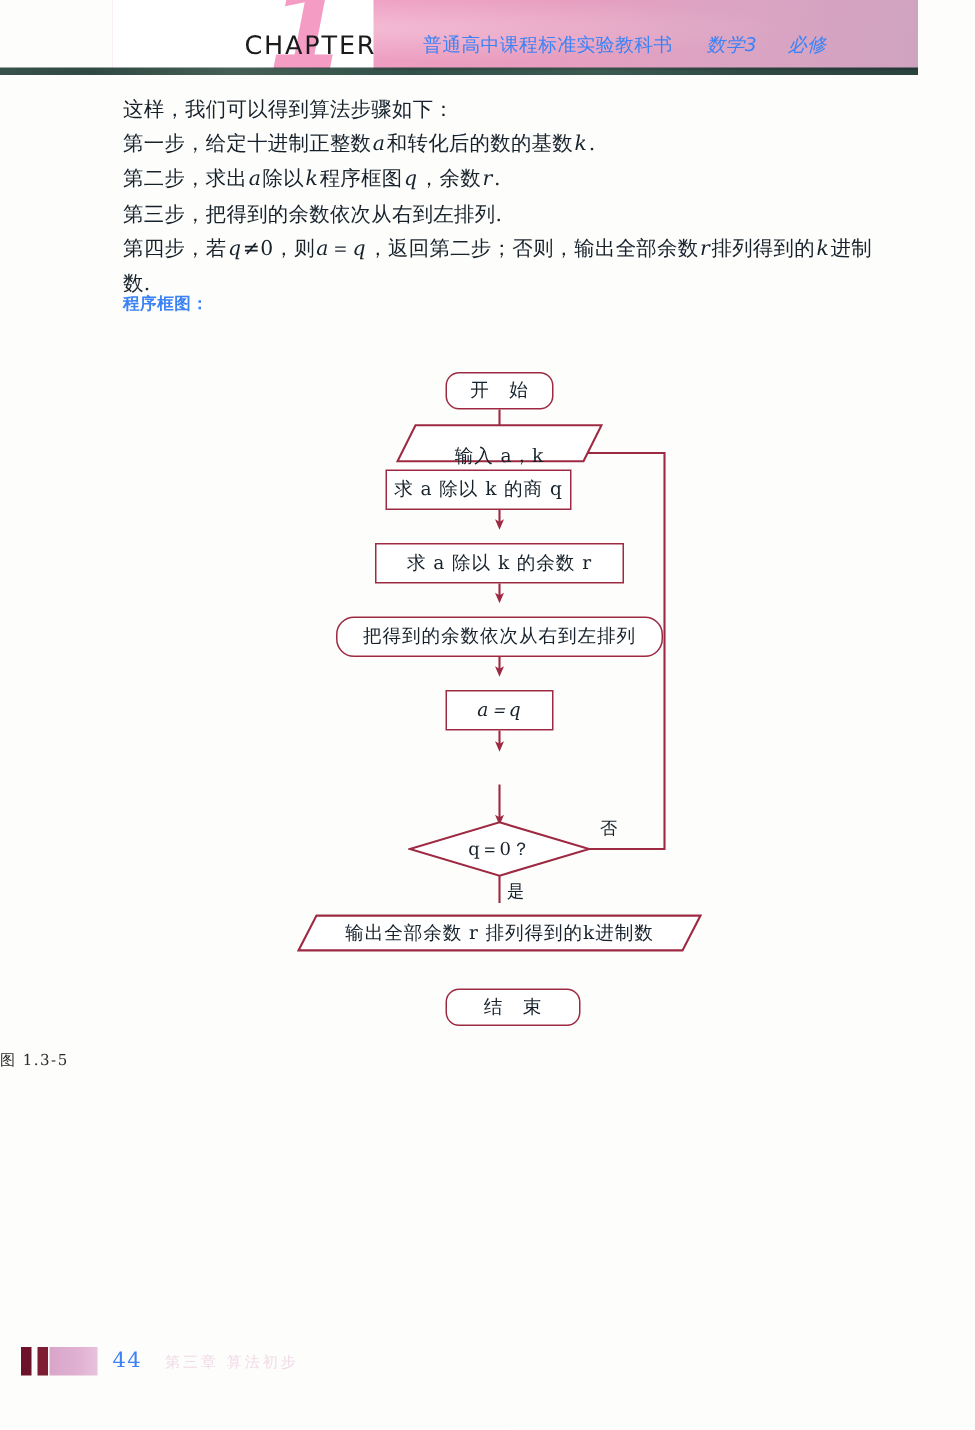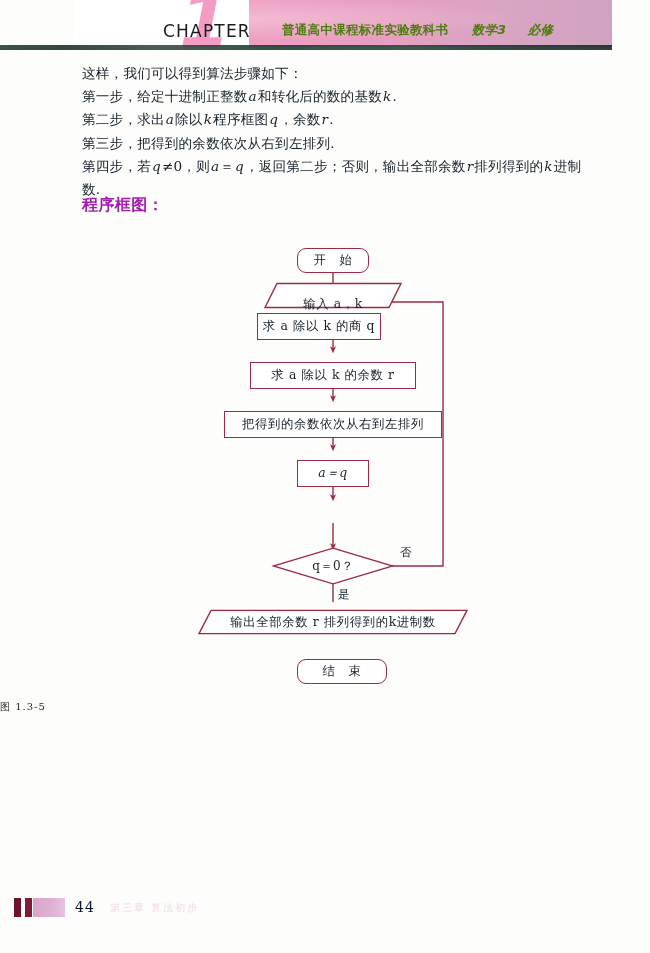--- a/index.html
+++ b/index.html
@@ -67,22 +67,22 @@
     font-weight: 400;
     letter-spacing: 1.2px;
     color: #1b1b1b;
   }
   .hdr-title {
     position: absolute;
     left: 207px;
     top: 22px;
     font-family: "DejaVu Sans", "Liberation Sans", sans-serif;
     font-size: 12.5px;
-    font-weight: 700;
-    color: #4d7c0f;
+    font-weight: 400;
+    color: #3b82f6;
     white-space: nowrap;
     letter-spacing: 0.3px;
   }
   .hdr-title .em {
     font-style: italic;
   }
   
   .hdr-rule {
     position: absolute;
     left: 0;
@@ -115,23 +115,23 @@
   }
   .mi {
     font-family: "DejaVu Serif", "Liberation Serif", serif;
     font-style: italic;
     padding: 0 1px;
   }
   .label-prog {
     position: absolute;
     left: 82px;
     top: 195px;
-    font-size: 16px;
+    font-size: 11px;
     font-weight: 700;
-    color: #a21caf;
+    color: #3b82f6;
     letter-spacing: 0.4px;
   }
 
   
   #flow {
     position: absolute;
     left: 0;
     top: 232px;
     width: 650px;
     height: 370px;
@@ -199,21 +199,21 @@
     position: absolute;
     left: 33px; top: 0;
     width: 32px; height: 19px;
     background: linear-gradient(90deg, #d9a5c9 0%, #e0b1d2 60%, #e8c2dc 100%);
   }
   .f-pageno {
     position: absolute;
     left: 75px;
     top: 1px;
     font-size: 14px;
-    color: #0f172a;
+    color: #3b82f6;
     letter-spacing: 1px;
   }
   .f-ghost {
     position: absolute;
     left: 110px;
     top: 3px;
     font-size: 10px;
     color: #f0dae7;
     letter-spacing: 2px;
   }
@@ -301,21 +301,21 @@
     </div>
 
     <div class="node" style="left:257px; top:81px; width:124px; height:27px;">
       <span>求 a 除以 k 的商 q</span>
     </div>
 
     <div class="node" style="left:250px; top:130px; width:166px; height:27px;">
       <span>求 a 除以 k 的余数 r</span>
     </div>
 
-    <div class="node" style="left:224px; top:179px; width:218px; height:27px;">
+    <div class="node" style="left:224px; top:179px; width:218px; height:27px;border-radius:12px;">
       <span>把得到的余数依次从右到左排列</span>
     </div>
 
     <div class="node" style="left:297px; top:228px; width:72px; height:27px;">
       <span class="mi">a＝q</span>
     </div>
 
     <div class="node par" style="left:272px; top:315px; width:122px; height:38px; left:272px; top:315px;">
       <svg class="par-inner" width="122" height="38">
         <polygon points="61,1.2 120.8,19 61,36.8 1.2,19" fill="#ffffff" stroke="#9d2a42" stroke-width="1.4"></polygon>

